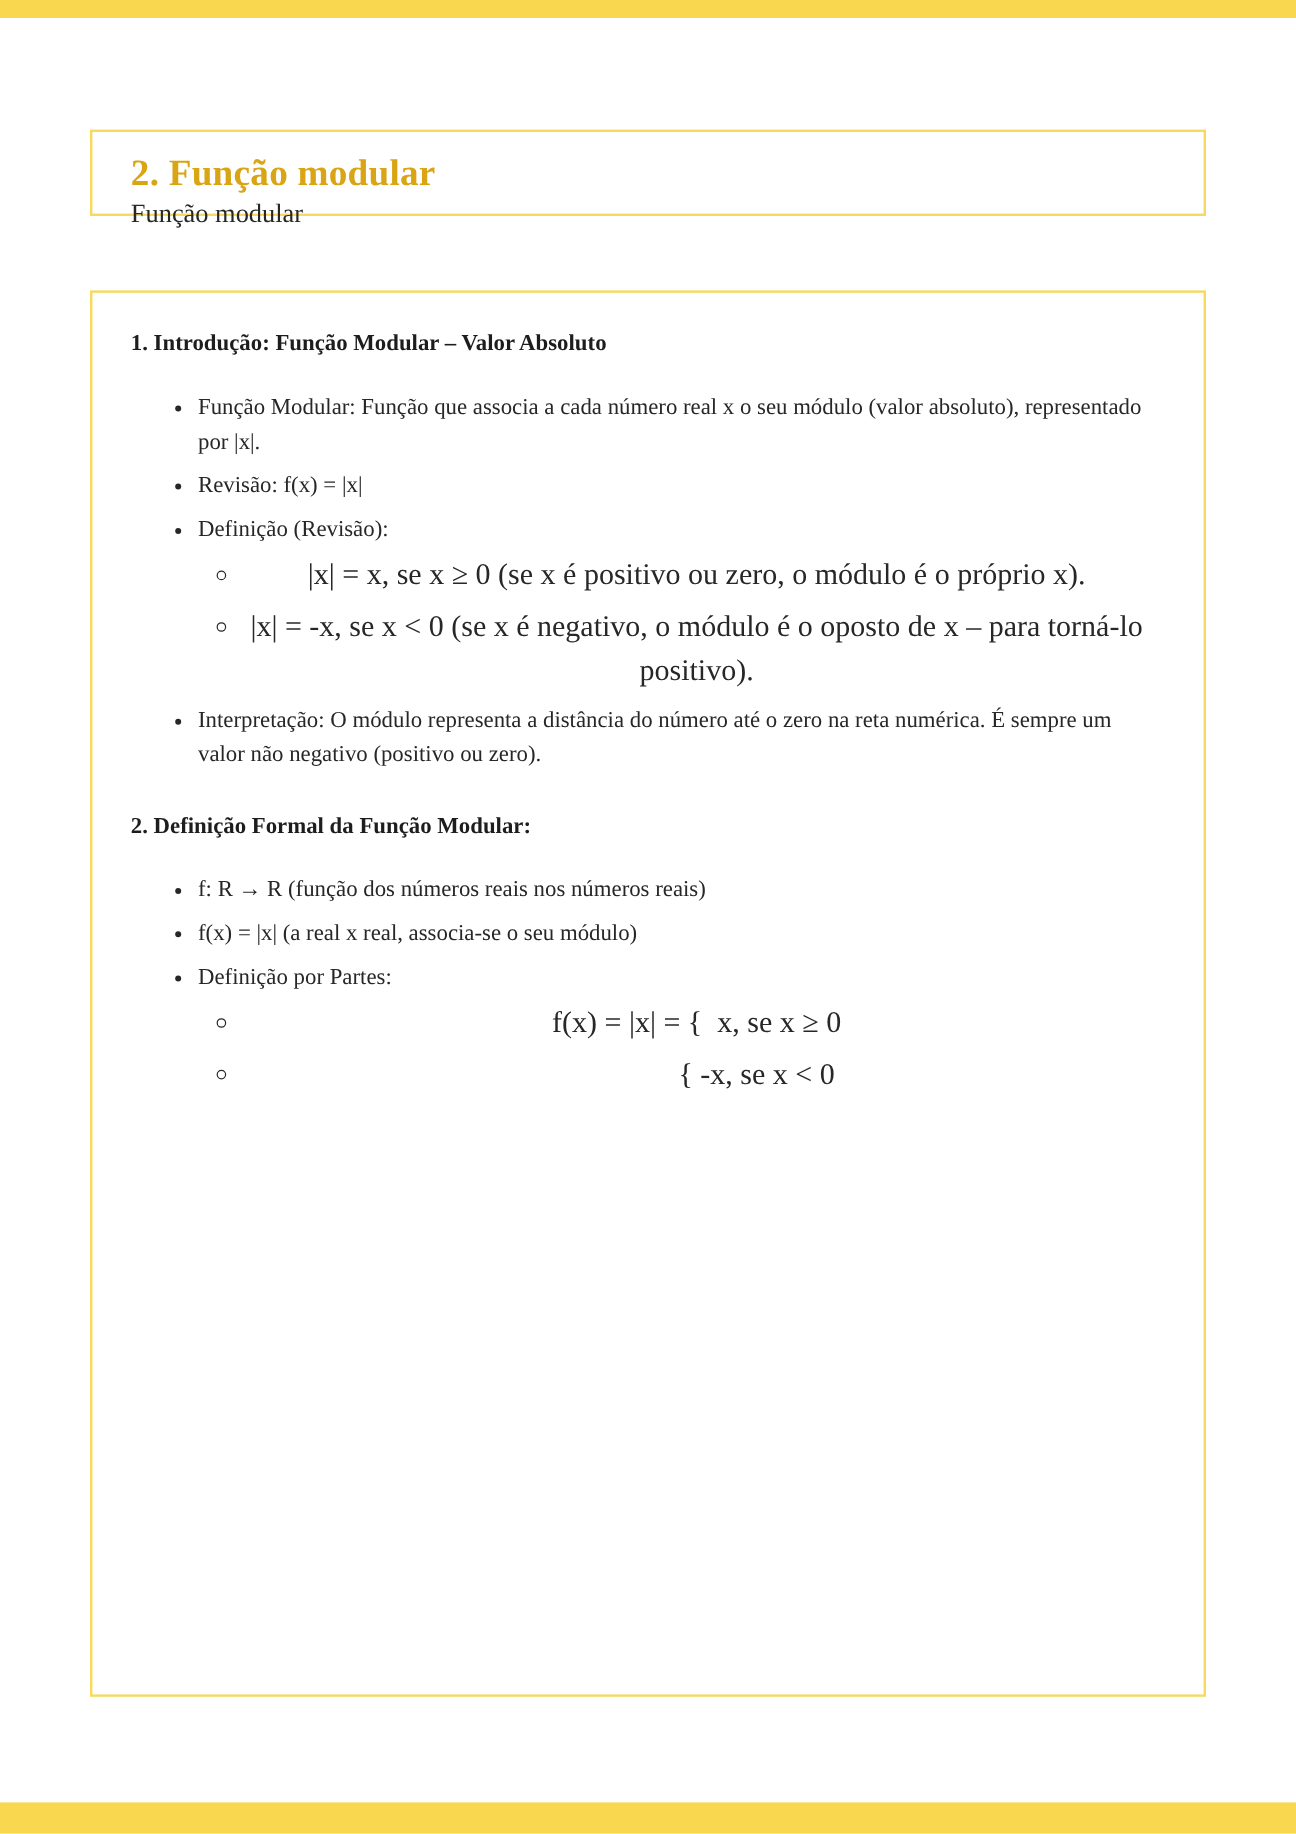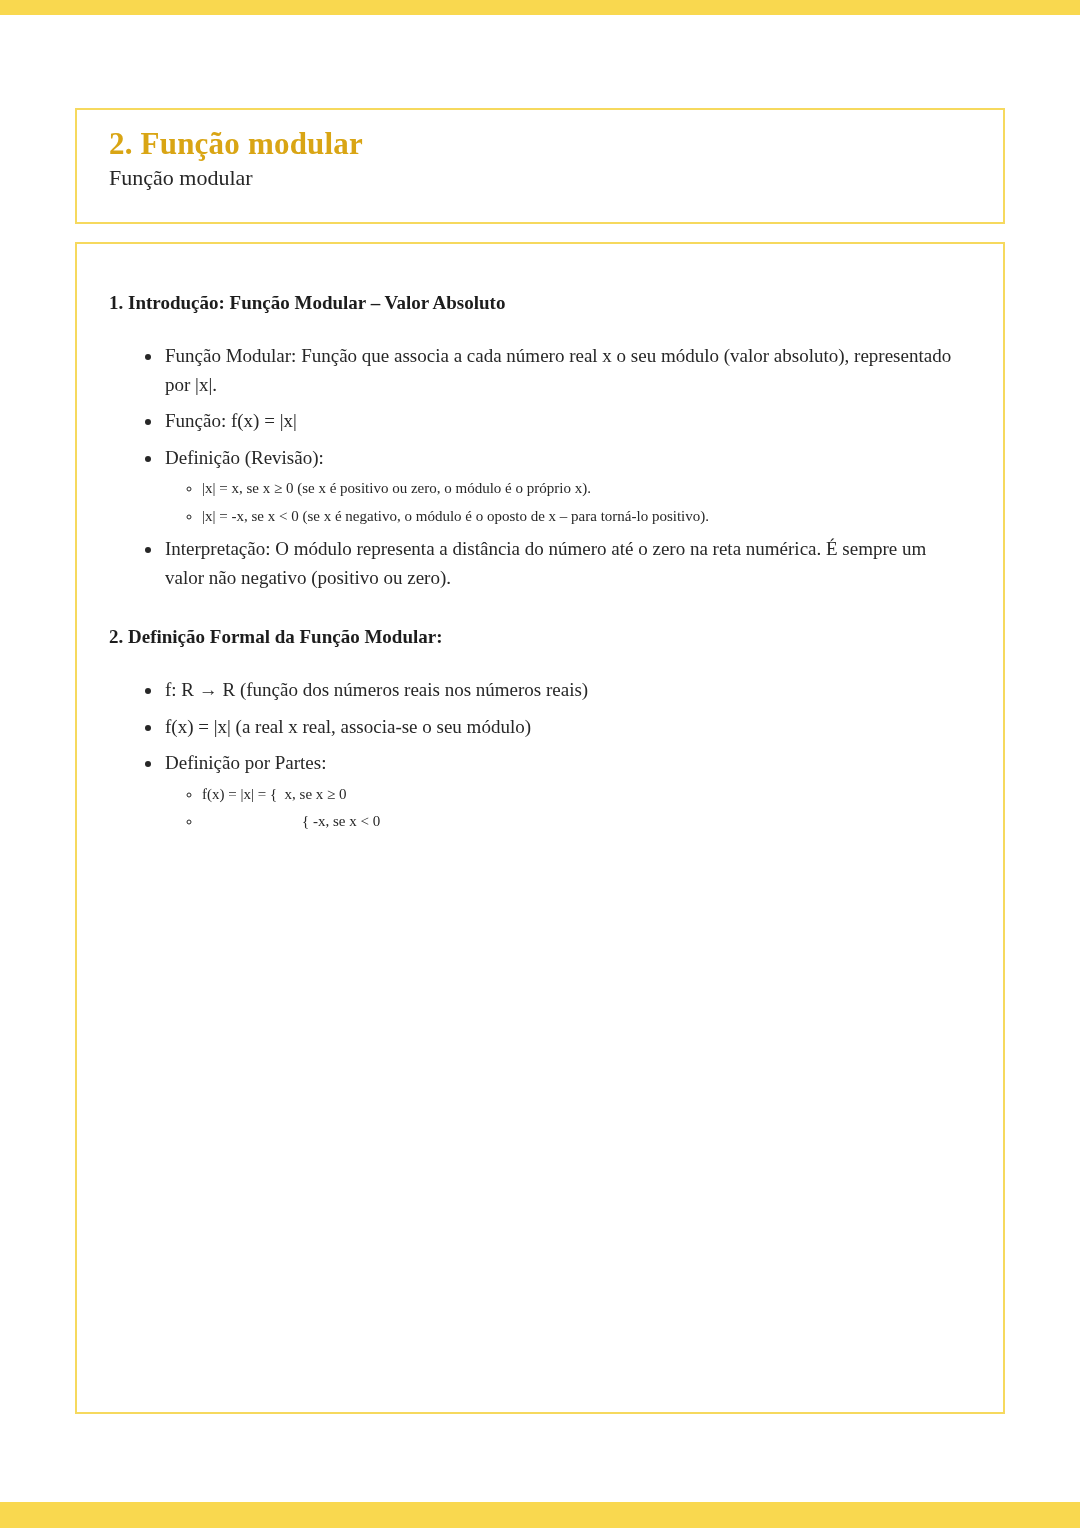--- a/index.html
+++ b/index.html
@@ -19,21 +19,21 @@
     background: var(--accent, #F9D84F);
   }
   .accent-bar.top { top: 0; height: 15px; }
   .accent-bar.bottom { bottom: 0; height: 26px; }
 
   .title-card {
     position: absolute;
     left: 75px;
     top: 108px;
     width: 930px;
-    height: 116px;
+    height: 72px;
     border: 2px solid var(--border, #F6D95E);
     background: #ffffff;
     padding: 16px 32px 0 32px;
   }
   .title-card h1 {
     font-size: 31px;
     font-weight: bold;
     color: var(--gold, #D9A514);
     letter-spacing: 0.2px;
   }
@@ -44,21 +44,21 @@
   }
 
   .content-card {
     position: absolute;
     left: 75px;
     top: 242px;
     width: 930px;
     height: 1172px;
     border: 2px solid var(--border, #F6D95E);
     background: #ffffff;
-    padding: 48px 44px 0 32px;
+    padding: 32px 44px 0 32px;
   }
   .section-heading {
     font-size: 19px;
     font-weight: bold;
     color: #1d1d1d;
     margin-bottom: 28px;
   }
   ul.l1 {
     list-style: disc;
     padding-left: 54px;
@@ -70,23 +70,24 @@
     line-height: 1.5;
     margin-bottom: 8px;
     padding-left: 2px;
   }
   ul.l2 {
     list-style: circle;
     padding-left: 37px;
     margin-top: 5px;
   }
   ul.l2 > li {
-    font-size: 15px;
+    font-size: 25px;
     line-height: 1.5;
     margin-bottom: 5px;
+    text-align: center;
   }
   .pre { white-space: pre-wrap; }
   .brace-indent { display: inline-block; padding-left: 100px; }
 </style>
 </head>
 <body>
 
 <div class="accent-bar top"></div>
 
 <div class="title-card">
@@ -96,21 +97,21 @@
 
 <div class="content-card">
 
   <div class="section-heading">1. Introdução: Função Modular – Valor Absoluto</div>
 
   <ul class="l1">
     <li>
       <span>Função Modular: Função que associa a cada número real x o seu módulo (valor absoluto), representado por |x|.</span>
     </li>
     <li>
-      <span>Função: f(x) = |x|</span>
+      <span>Revisão: f(x) = |x|</span>
     </li>
     <li>
       <span>Definição (Revisão):</span>
       <ul class="l2">
         <li>
           <span>|x| = x, se x ≥ 0 (se x é positivo ou zero, o módulo é o próprio x).</span>
         </li>
         <li>
           <span>|x| = -x, se x &lt; 0 (se x é negativo, o módulo é o oposto de x – para torná-lo positivo).</span>
         </li>

